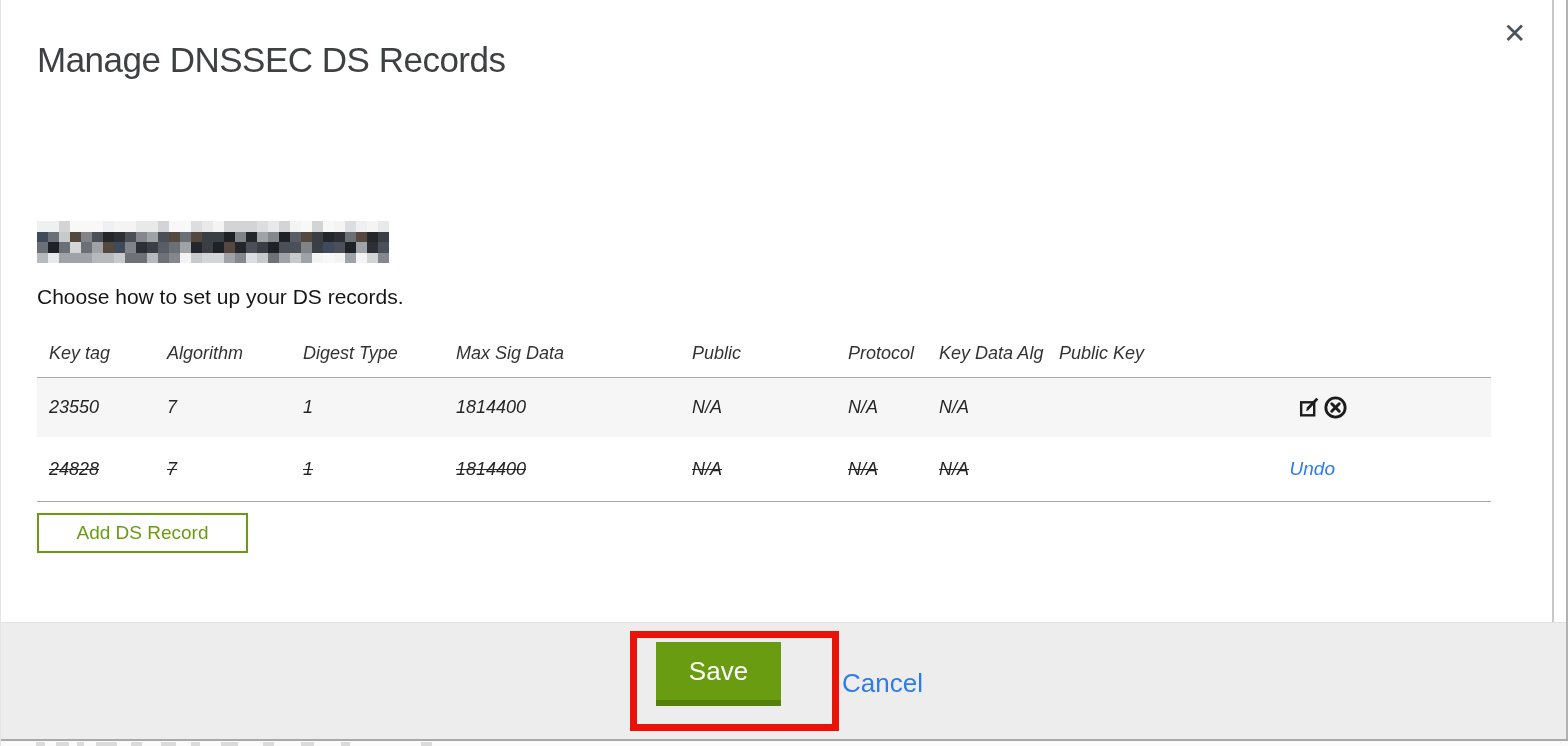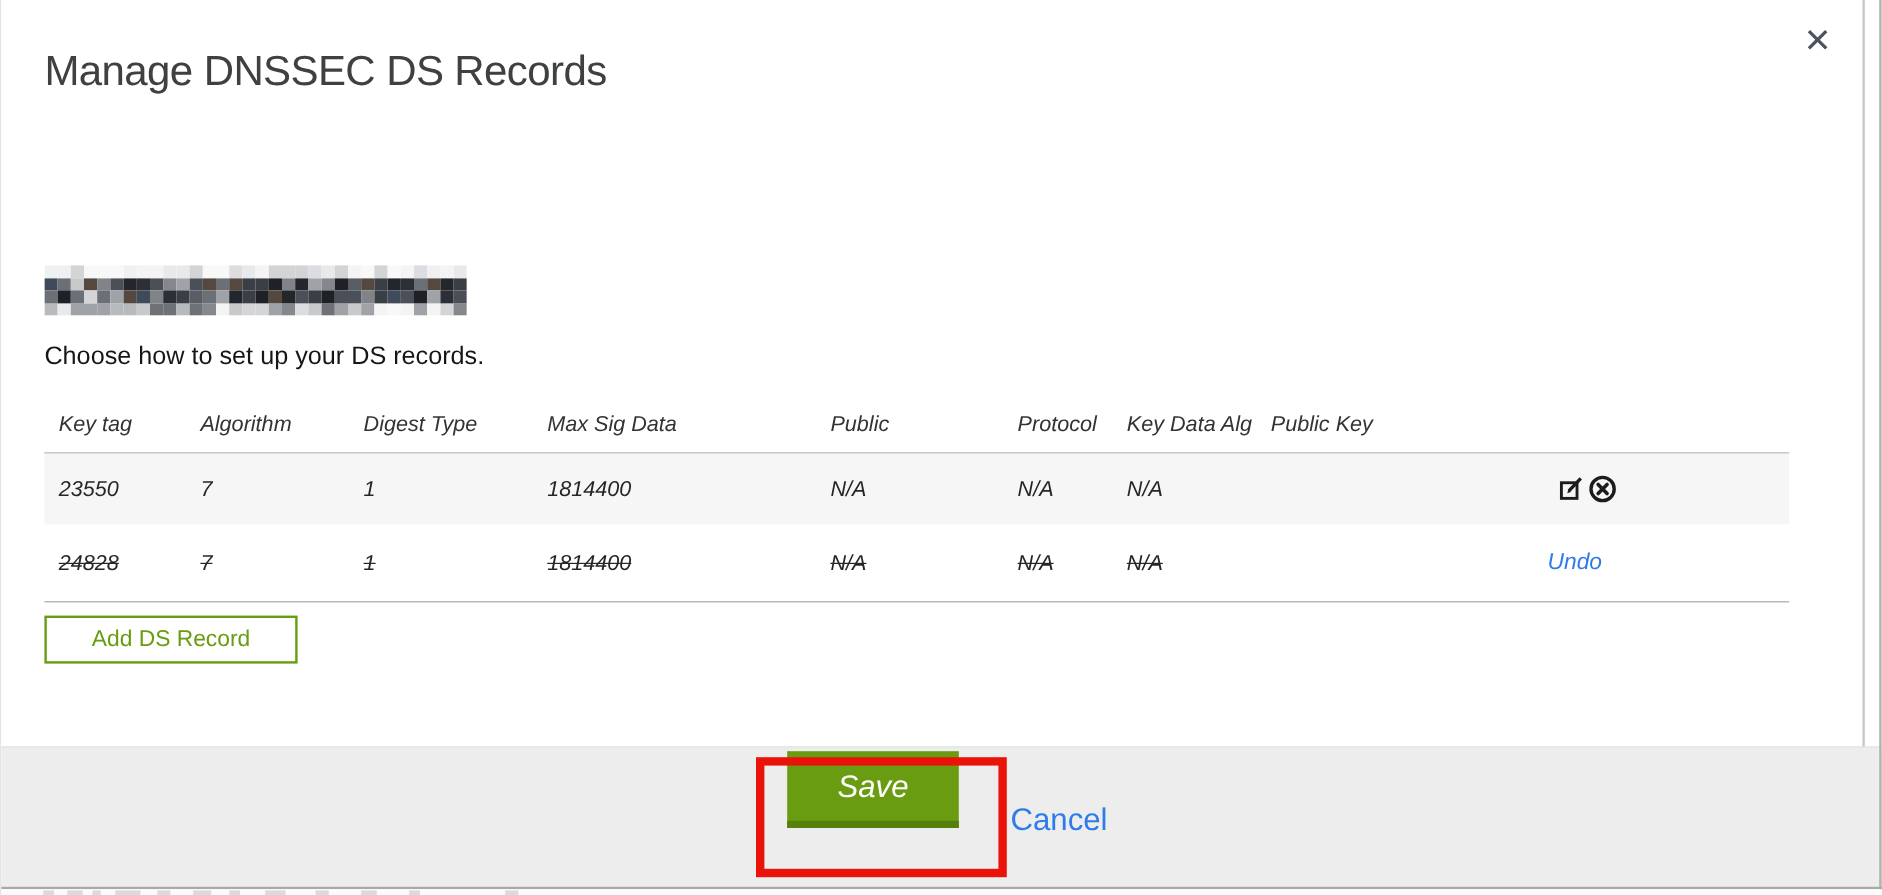--- a/index.html
+++ b/index.html
@@ -66,26 +66,26 @@
   .footer{
     left:0;top:622px;width:1568px;height:118px;
     background:var(--footer_bg,#ededed);border-top:1px solid #e2e2e2;box-sizing:border-box;
   }
   .red-annotation{
     left:629px;top:631px;width:209px;height:100px;
     border:7px solid var(--red_annotation,#ea1309);box-sizing:border-box;
     pointer-events:none;
   }
   .save-btn{
-    left:655px;top:626px;width:143px;height:64px;
+    left:655px;top:642px;width:125px;height:64px;
     background:var(--accent_green,#699c10);
     border:none;border-bottom:6px solid var(--green_dark,#56800c);
     color:#ffffff;font-size:26px;
     display:flex;align-items:center;justify-content:center;
-    box-sizing:border-box;cursor:pointer;font-style:italic;
+    box-sizing:border-box;cursor:pointer;
   }
   .cancel-link{
     left:841px;top:668px;font-size:26px;color:var(--link_blue,#2e7bea);
     cursor:pointer;text-decoration:none;
   }
 
   
   .scroll-edge{left:1551px;top:0;width:2px;height:622px;background:#c8c8c8;}
   .right-edge{left:1565px;top:0;width:2px;height:746px;background:#b2b2b2;}
   .modal-bottom-line{left:0;top:739px;width:1568px;height:2px;background:#a9a9a9;}

